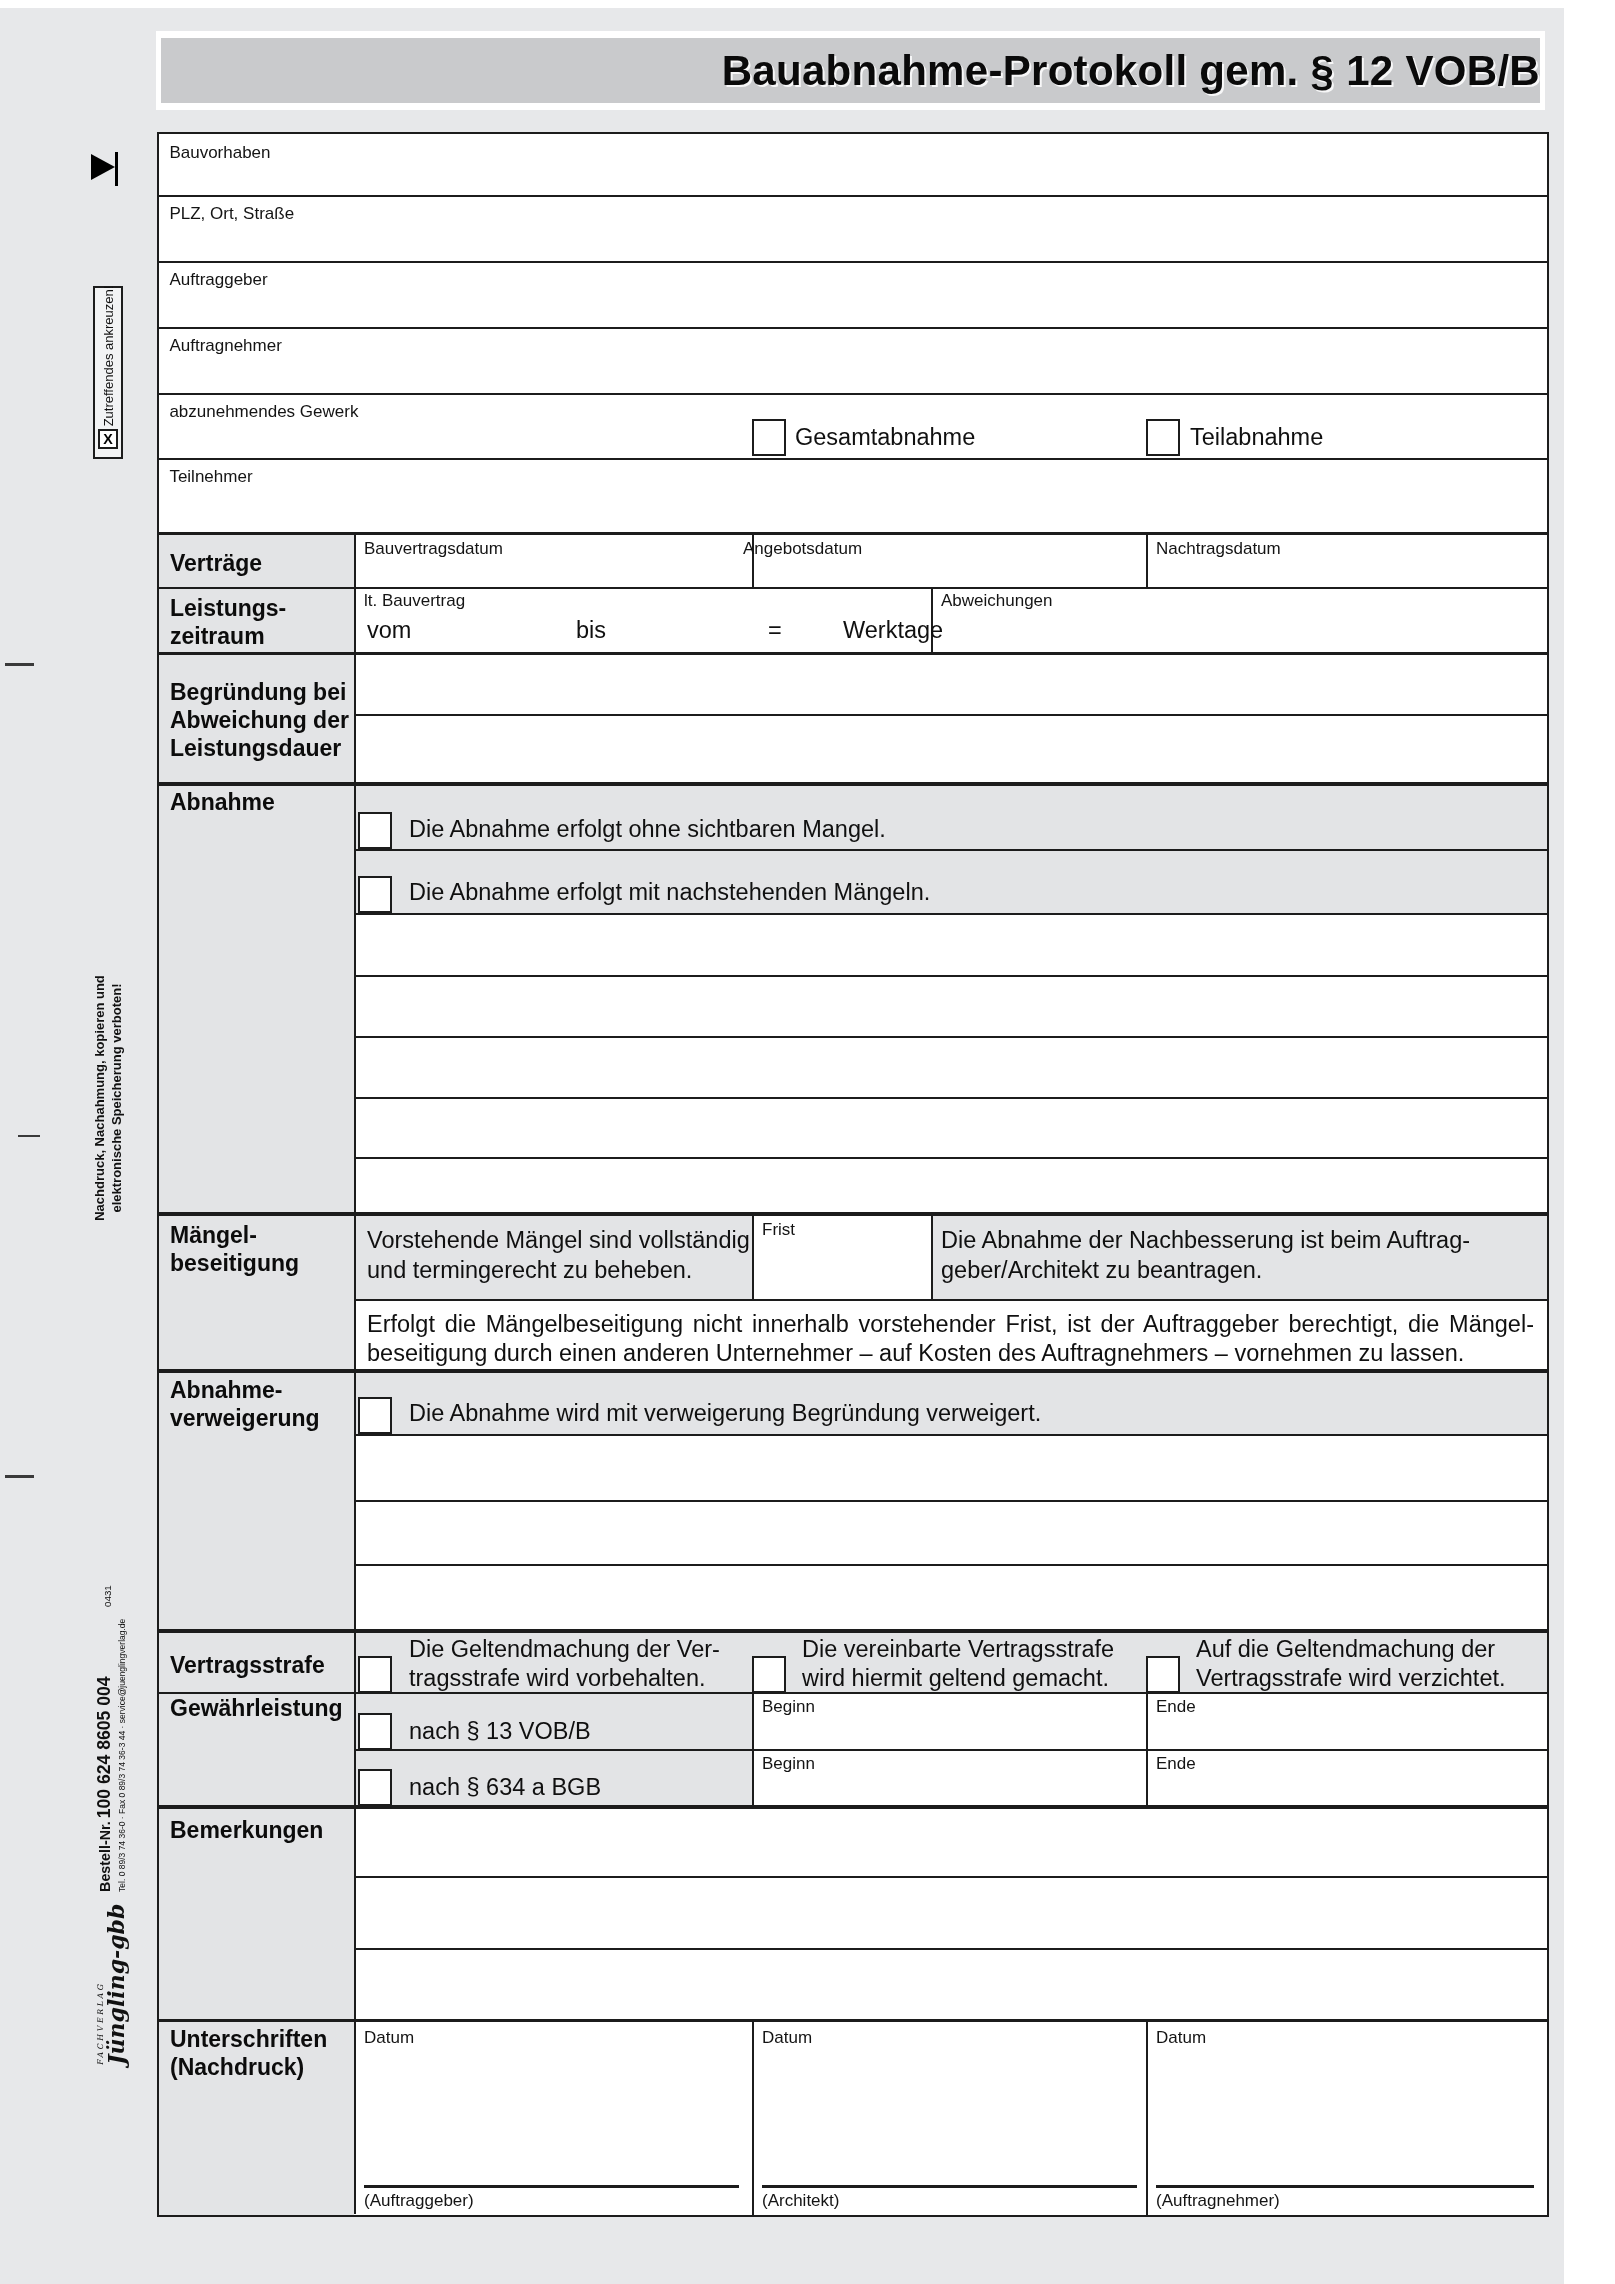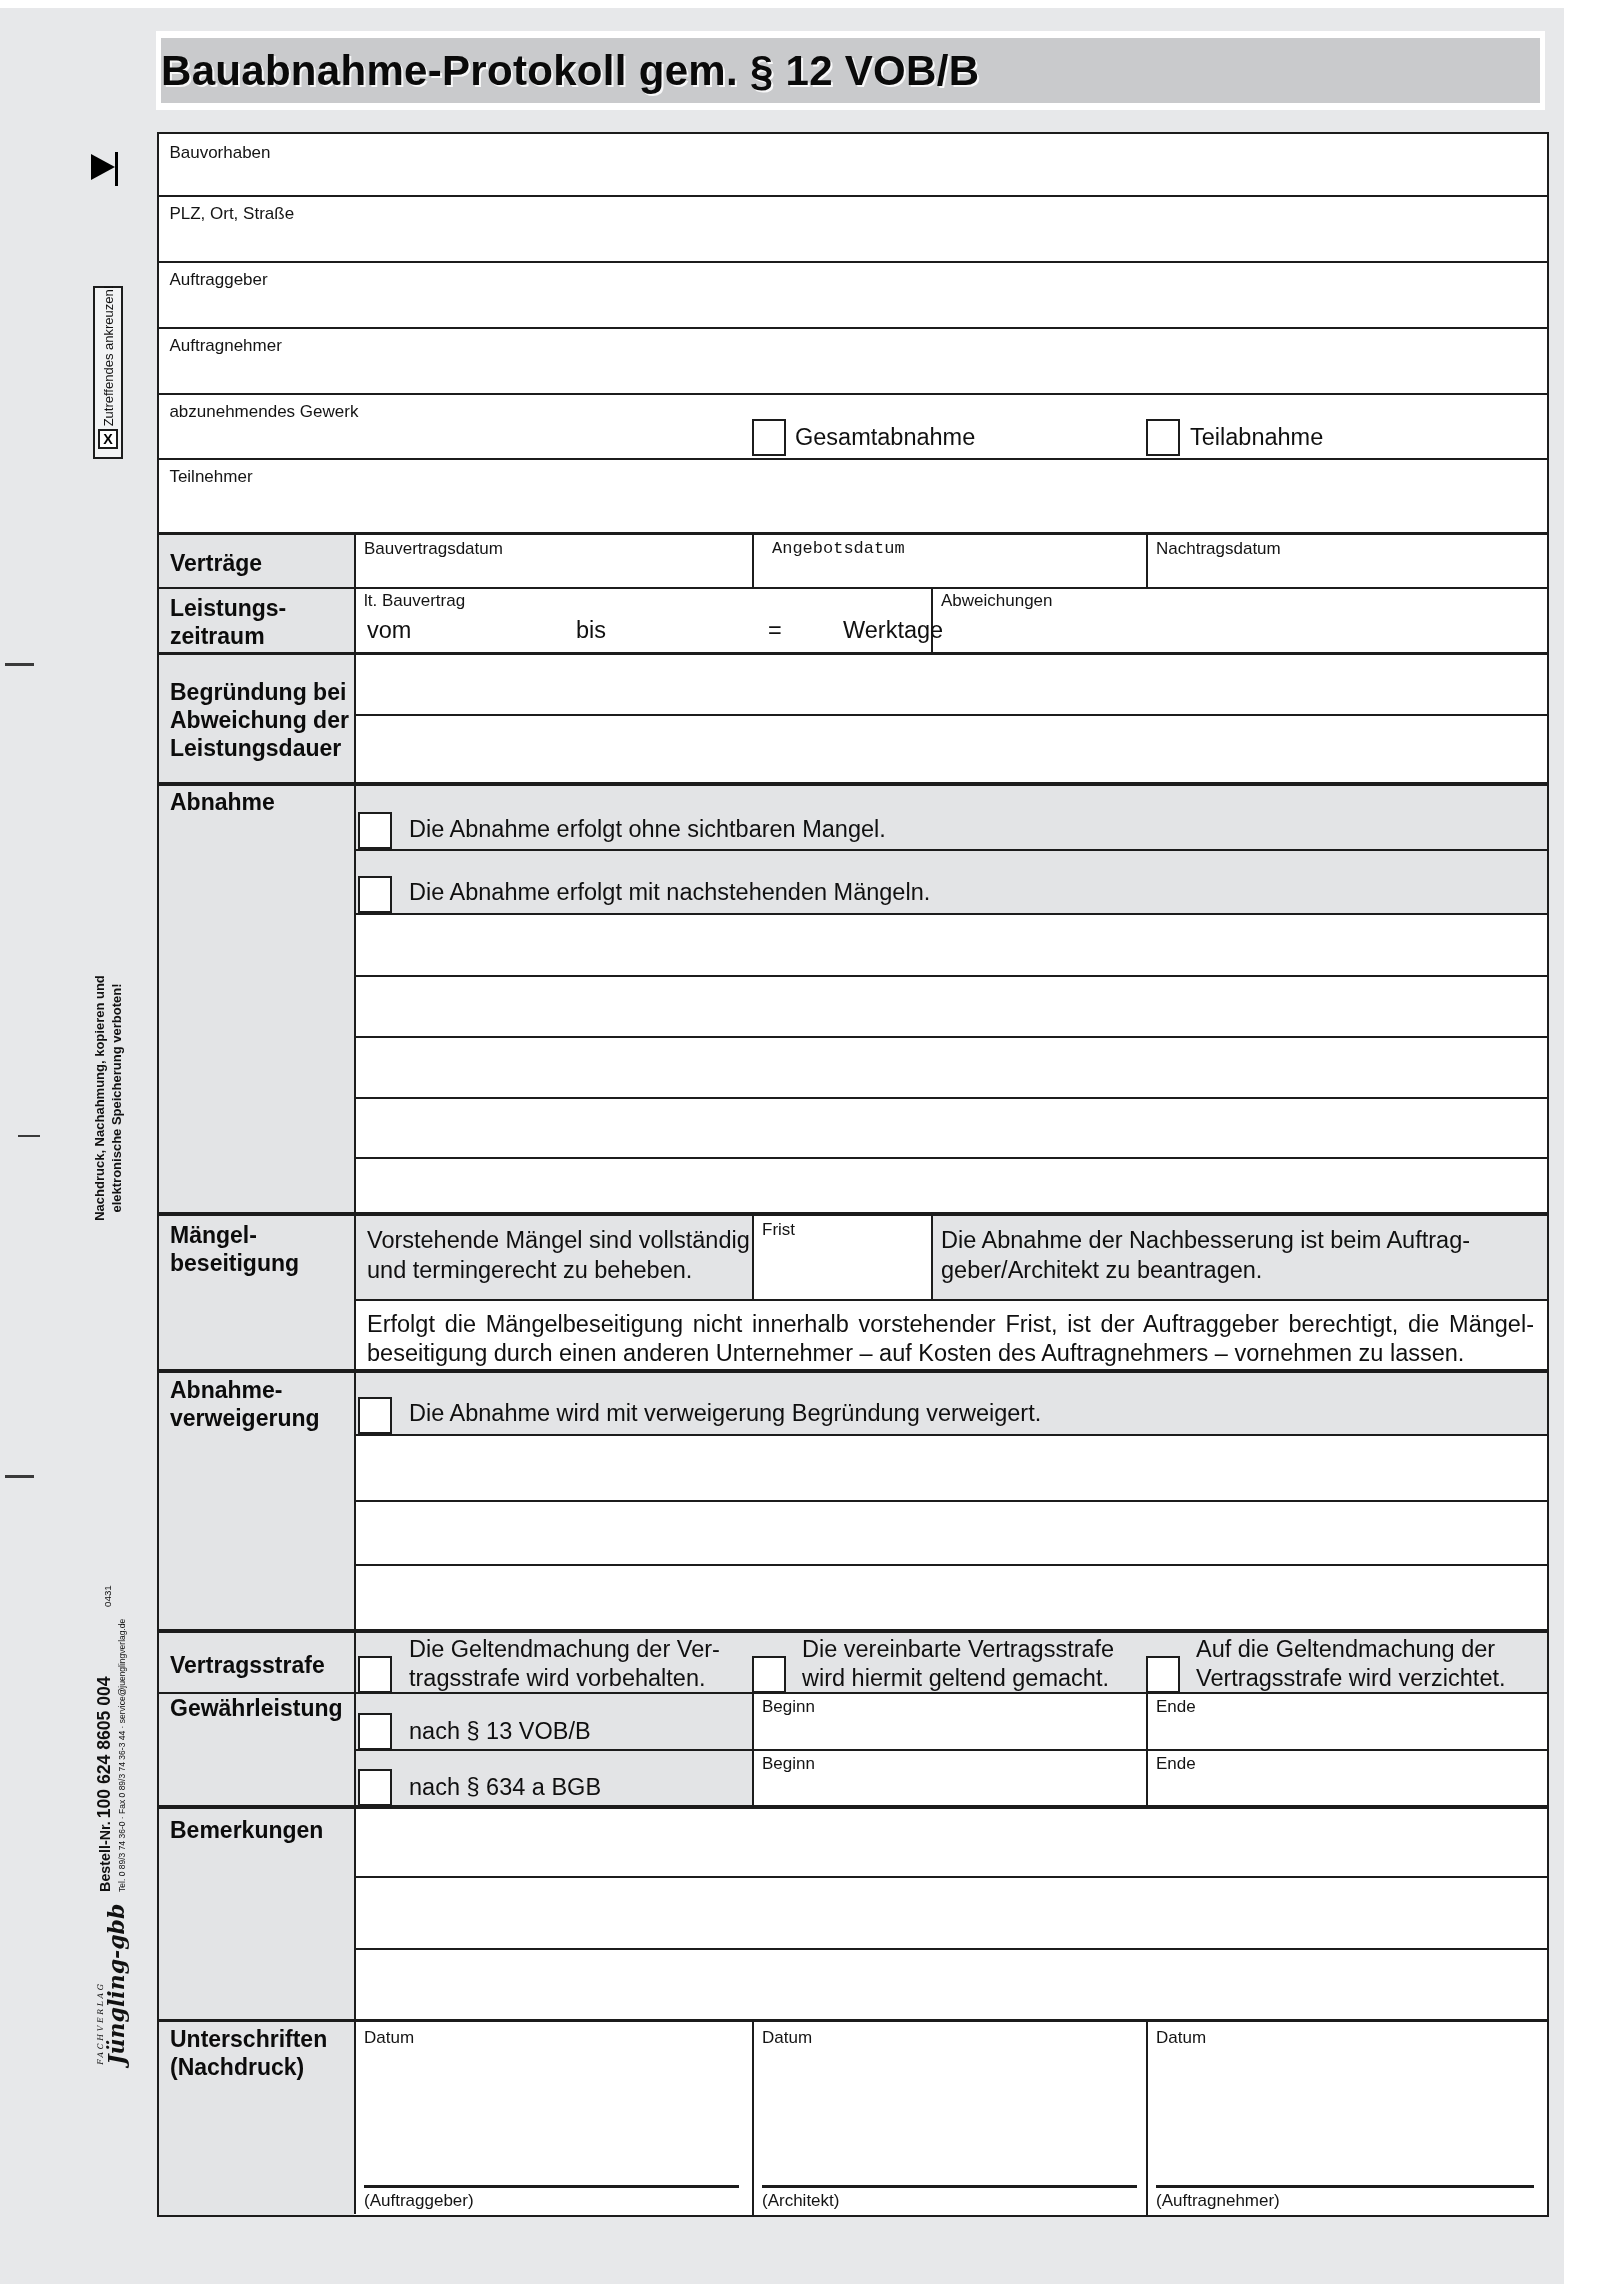--- a/index.html
+++ b/index.html
@@ -3,21 +3,21 @@
 <meta charset="utf-8">
 <style>
   html,body{margin:0;padding:0;background:#fff;}
   #page{position:relative;width:1616px;height:2284px;background:#ffffff;overflow:hidden;
         font-family:"Liberation Sans",sans-serif;-webkit-font-smoothing:antialiased;}
   .abs{position:absolute;}
   #paper{left:0;top:7.8px;width:1564px;height:2276px;background:#e7e8ea;}
   
   #title-frame{left:156px;top:31px;width:1389px;height:79px;background:#ffffff;}
   #title-bar{left:161px;top:38px;width:1379px;height:65px;background:#c9cacc;
-             display:flex;align-items:center;justify-content:flex-start;}
+             display:flex;align-items:center;justify-content:flex-end;}
   #title-text{font-weight:700;font-size:42px;letter-spacing:0.3px;color:#0a0a0a;
               text-shadow:2px 2px 0 rgba(255,255,255,.85);white-space:nowrap;}
   
   #ftable{left:157px;top:132px;width:1388px;height:2081px;border:2.6px solid #1c1c1c;
           box-sizing:content-box;background:#e3e4e6;}
   .wcell{background:#ffffff;}
   .hl{background:#1c1c1c;height:2px;}
   .hl.t5{height:3.9px;}
   .vl{background:#1c1c1c;width:2px;}
   .lab{font-size:17px;line-height:19.6px;color:#141414;white-space:nowrap;}
@@ -149,21 +149,21 @@
     <div class="abs lab" style="left:10.4px;top:268px;">abzunehmendes Gewerk</div>
     <div class="abs lab" style="left:10.4px;top:333px;">Teilnehmer</div>
 
     <div class="abs cb" style="left:593px;top:285px;"></div>
     <div class="abs txt" style="left:636px;top:289px;">Gesamtabnahme</div>
     <div class="abs cb" style="left:987px;top:285px;"></div>
     <div class="abs txt" style="left:1031px;top:289px;">Teilabnahme</div>
 
     <div class="abs blab" style="left:11px;top:415px;">Verträge</div>
     <div class="abs lab" style="left:205px;top:405px;">Bauvertragsdatum</div>
-    <div class="abs lab" style="left:613px;top:405px;font-family:Liberation Mono, monospace;">Angebotsdatum</div>
+    <div class="abs lab" style="left:584px;top:405px;">Angebotsdatum</div>
     <div class="abs lab" style="left:997px;top:405px;">Nachtragsdatum</div>
 
     <div class="abs blab" style="left:11px;top:460px;">Leistungs-</div>
     <div class="abs blab" style="left:11px;top:488px;">zeitraum</div>
     <div class="abs lab" style="left:205px;top:457px;">lt. Bauvertrag</div>
     <div class="abs txt" style="left:208px;top:482px;">vom</div>
     <div class="abs txt" style="left:417px;top:482px;">bis</div>
     <div class="abs txt" style="left:609px;top:482px;">=</div>
     <div class="abs txt" style="left:684px;top:482px;">Werktage</div>
     <div class="abs lab" style="left:782px;top:457px;">Abweichungen</div>

